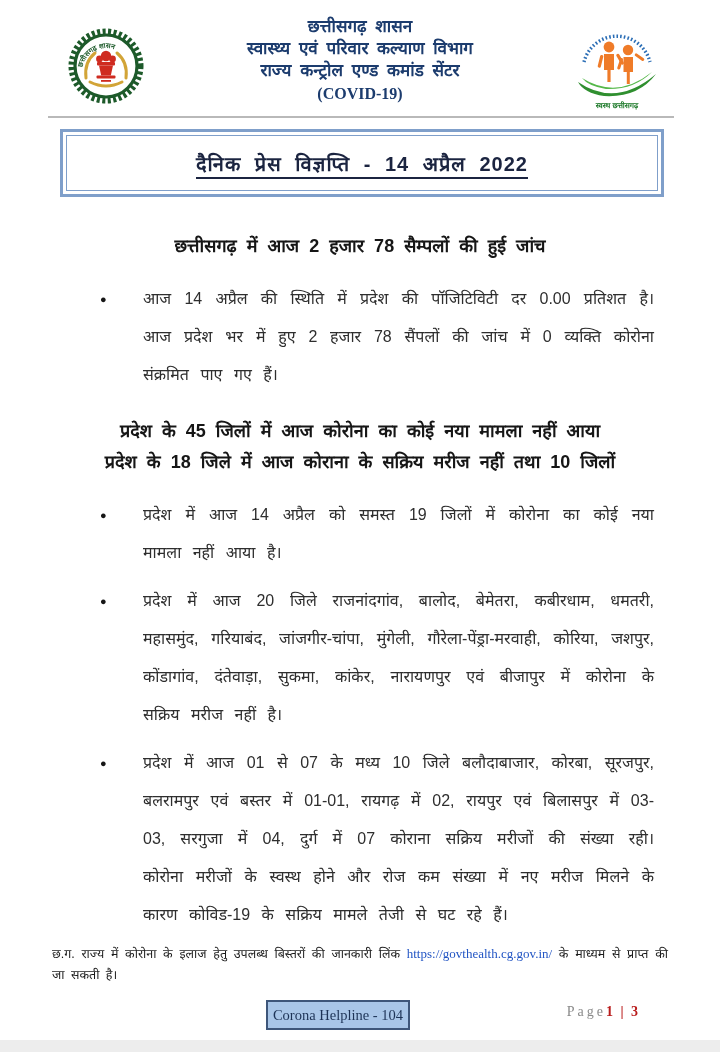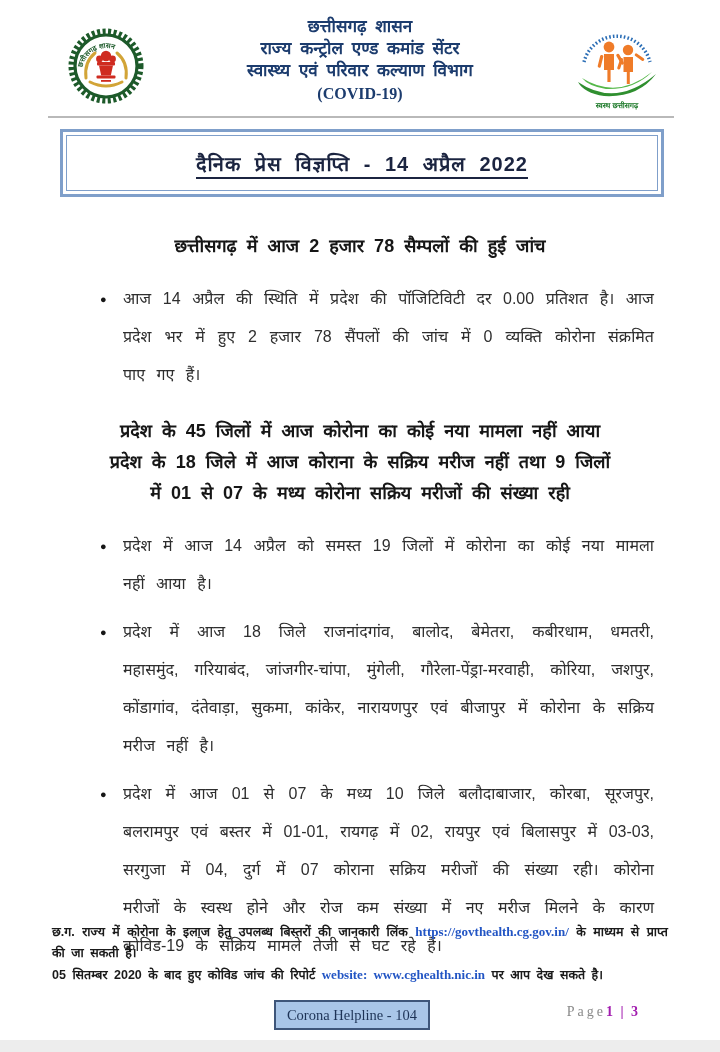--- a/index.html
+++ b/index.html
@@ -34,45 +34,45 @@
     font-size:20px;font-weight:700;color:#1b2440;letter-spacing:1px;word-spacing:7px;
     text-decoration:underline;text-underline-offset:6px;text-decoration-thickness:2px;
   }
   
   .section-heading{
     margin-top:34px;text-align:center;color:var(--ink);
     font-size:18px;font-weight:700;line-height:31px;word-spacing:5px;
   }
   .section-heading .hline{display:block;padding:0 100px;}
   .bullets{list-style:none;margin:18px 66px 0 100px;}
-  .bullet{display:flex;margin-bottom:10px;}
+  .bullet{display:flex;margin-bottom:10px;gap:20px;}
   .dot{width:23px;flex:none;font-size:11px;line-height:38px;color:var(--ink);}
   .dot::before{content:"\25CF";}
   .btext{
     flex:1;font-size:16px;line-height:38px;color:var(--body);
     text-align:justify;word-spacing:7px;
   }
   
   .footer{position:absolute;left:0;right:0;bottom:12px;}
-  .notes{margin:0 52px;font-size:12.5px;font-weight:700;line-height:21px;color:#1a1a1a;text-align:justify;word-spacing:3px;}
+  .notes{margin:0 52px;font-size:12.5px;font-weight:400;line-height:21px;color:#1a1a1a;text-align:justify;word-spacing:3px;}
   .notes .note{display:block;}
   .note-link{color:var(--link);text-decoration:none;font-family:"Liberation Serif","DejaVu Serif",serif;font-size:13px;}
   .footer-bottom{position:relative;height:44px;margin-top:10px;}
   .helpline-box{
-    position:absolute;left:266px;top:4px;width:156px;height:30px;
+    position:absolute;left:266px;top:4px;width:144px;height:30px;
     background:var(--helpbg);border:2px solid var(--helpborder);
-    display:flex;align-items:center;justify-content:center;margin-left:8px;
+    display:flex;align-items:center;justify-content:center;
   }
   .helpline-text{font-family:"Liberation Serif","DejaVu Serif",serif;font-size:14.5px;color:#1d3356;}
   .page-num{
     position:absolute;right:80px;top:8px;
     font-family:"Liberation Serif","DejaVu Serif",serif;font-size:14px;
     color:var(--pagegray);letter-spacing:3px;
   }
-  .page-num b{color:#a21caf;font-weight:700;letter-spacing:2px;}
+  .page-num b{color:#b91c1c;font-weight:700;letter-spacing:2px;}
   .bottom-strip{position:absolute;left:0;right:0;bottom:0;height:12px;background:#ededed;}
   svg text{font-family:"Liberation Sans","DejaVu Sans",sans-serif;}
 </style>
 </head>
 <body>
 
 <div class="header">
 
   <svg class="logo-left" viewBox="0 0 76 76" aria-hidden="true">
     <circle cx="38" cy="38" r="34" fill="none" stroke="#1d5a2a" stroke-width="7" stroke-dasharray="3 2.4"></circle>
@@ -88,22 +88,22 @@
       <circle cx="44.5" cy="31" r="3.4"></circle>
       <rect x="29" y="34" width="18" height="3.4" rx="1"></rect>
       <path d="M31 37.4 h14 l-2.2 10 h-9.6 Z"></path>
       <rect x="28.5" y="47.4" width="19" height="3" rx="1"></rect>
     </g>
     <rect x="33" y="52" width="10" height="1.8" fill="#cf2b20"></rect>
   </svg>
 
   <div class="org-block">
     <div class="org-line">छत्तीसगढ़ शासन</div>
+    <div class="org-line">स्वास्थ्य एवं परिवार कल्याण विभाग</div>
     <div class="org-line">राज्य कन्ट्रोल एण्ड कमांड सेंटर</div>
-    <div class="org-line">स्वास्थ्य एवं परिवार कल्याण विभाग</div>
     <div class="org-covid">(COVID-19)</div>
   </div>
 
   <svg class="logo-right" viewBox="0 0 90 92" aria-hidden="true">
     <path d="M12 42 A 34 34 0 0 1 78 42" fill="none" stroke="#2a6db5" stroke-width="3.4" stroke-dasharray="1.6 2.1"></path>
     <g>
       <path d="M6 62 Q44 88 84 54 Q66 78 32 76 Q12 73 6 62 Z" fill="#2f8f2f"></path>
       <path d="M10 58 Q45 80 80 52 Q62 70 34 69 Q16 66 10 58 Z" fill="#55b84a"></path>
     </g>
     <g fill="#ef7b28">
@@ -134,50 +134,44 @@
 
 <ul class="bullets">
   <li class="bullet">
     <span class="dot"></span>
     <span class="btext">आज 14 अप्रैल की स्थिति में प्रदेश की पॉजिटिविटी दर 0.00 प्रतिशत है। आज प्रदेश भर में हुए 2 हजार 78 सैंपलों की जांच में 0 व्यक्ति कोरोना संक्रमित पाए गए हैं।</span>
   </li>
 </ul>
 
 <div class="section-heading" style="margin-top:22px;">
   <span class="hline">प्रदेश के 45 जिलों में आज कोरोना का कोई नया मामला नहीं आया</span>
-  <span class="hline">प्रदेश के 18 जिले में आज कोराना के सक्रिय मरीज नहीं तथा 9 जिलों</span>
-  <span class="hline">में 01 से 07 के मध्य कोरोना सक्रिय मरीजों की संख्या रही</span>
+  <span class="hline">प्रदेश के 18 जिले में आज कोराना के सक्रिय मरीज नहीं तथा 10 जिलों</span>
 </div>
 
 <ul class="bullets">
   <li class="bullet">
     <span class="dot"></span>
     <span class="btext">प्रदेश में आज 14 अप्रैल को समस्त 19 जिलों में कोरोना का कोई नया मामला नहीं आया है।</span>
   </li>
   <li class="bullet">
     <span class="dot"></span>
-    <span class="btext">प्रदेश में आज 18 जिले राजनांदगांव, बालोद, बेमेतरा, कबीरधाम, धमतरी, महासमुंद, गरियाबंद, जांजगीर-चांपा, मुंगेली, गौरेला-पेंड्रा-मरवाही, कोरिया, जशपुर, कोंडागांव, दंतेवाड़ा, सुकमा, कांकेर, नारायणपुर एवं बीजापुर में कोरोना के सक्रिय मरीज नहीं है।</span>
+    <span class="btext">प्रदेश में आज 20 जिले राजनांदगांव, बालोद, बेमेतरा, कबीरधाम, धमतरी, महासमुंद, गरियाबंद, जांजगीर-चांपा, मुंगेली, गौरेला-पेंड्रा-मरवाही, कोरिया, जशपुर, कोंडागांव, दंतेवाड़ा, सुकमा, कांकेर, नारायणपुर एवं बीजापुर में कोरोना के सक्रिय मरीज नहीं है।</span>
   </li>
   <li class="bullet">
     <span class="dot"></span>
     <span class="btext">प्रदेश में आज 01 से 07 के मध्य 10 जिले बलौदाबाजार, कोरबा, सूरजपुर, बलरामपुर एवं बस्तर में 01-01, रायगढ़ में 02, रायपुर एवं बिलासपुर में 03-03, सरगुजा में 04, दुर्ग में 07 कोराना सक्रिय मरीजों की संख्या रही। कोरोना मरीजों के स्वस्थ होने और रोज कम संख्या में नए मरीज मिलने के कारण कोविड-19 के सक्रिय मामले तेजी से घट रहे हैं।</span>
   </li>
 </ul>
 
 <div class="footer">
   <div class="notes">
     <span class="note">
       <span>छ.ग. राज्य में कोरोना के इलाज हेतु उपलब्ध बिस्तरों की जानकारी लिंक</span>
       <a class="note-link" href="#">https://govthealth.cg.gov.in/</a>
       <span>के माध्यम से प्राप्त की जा सकती है।</span>
-    </span>
-    <span class="note">
-      <span>05 सितम्बर 2020 के बाद हुए कोविड जांच की रिपोर्ट</span>
-      <a class="note-link" href="#">website: www.cghealth.nic.in</a>
-      <span>पर आप देख सकते है।</span>
     </span>
   </div>
 
   <div class="footer-bottom">
     <div class="helpline-box">
       <span class="helpline-text">Corona Helpline - 104</span>
     </div>
     <div class="page-num">
       <span>Page</span><b>1 | 3</b>
     </div>

